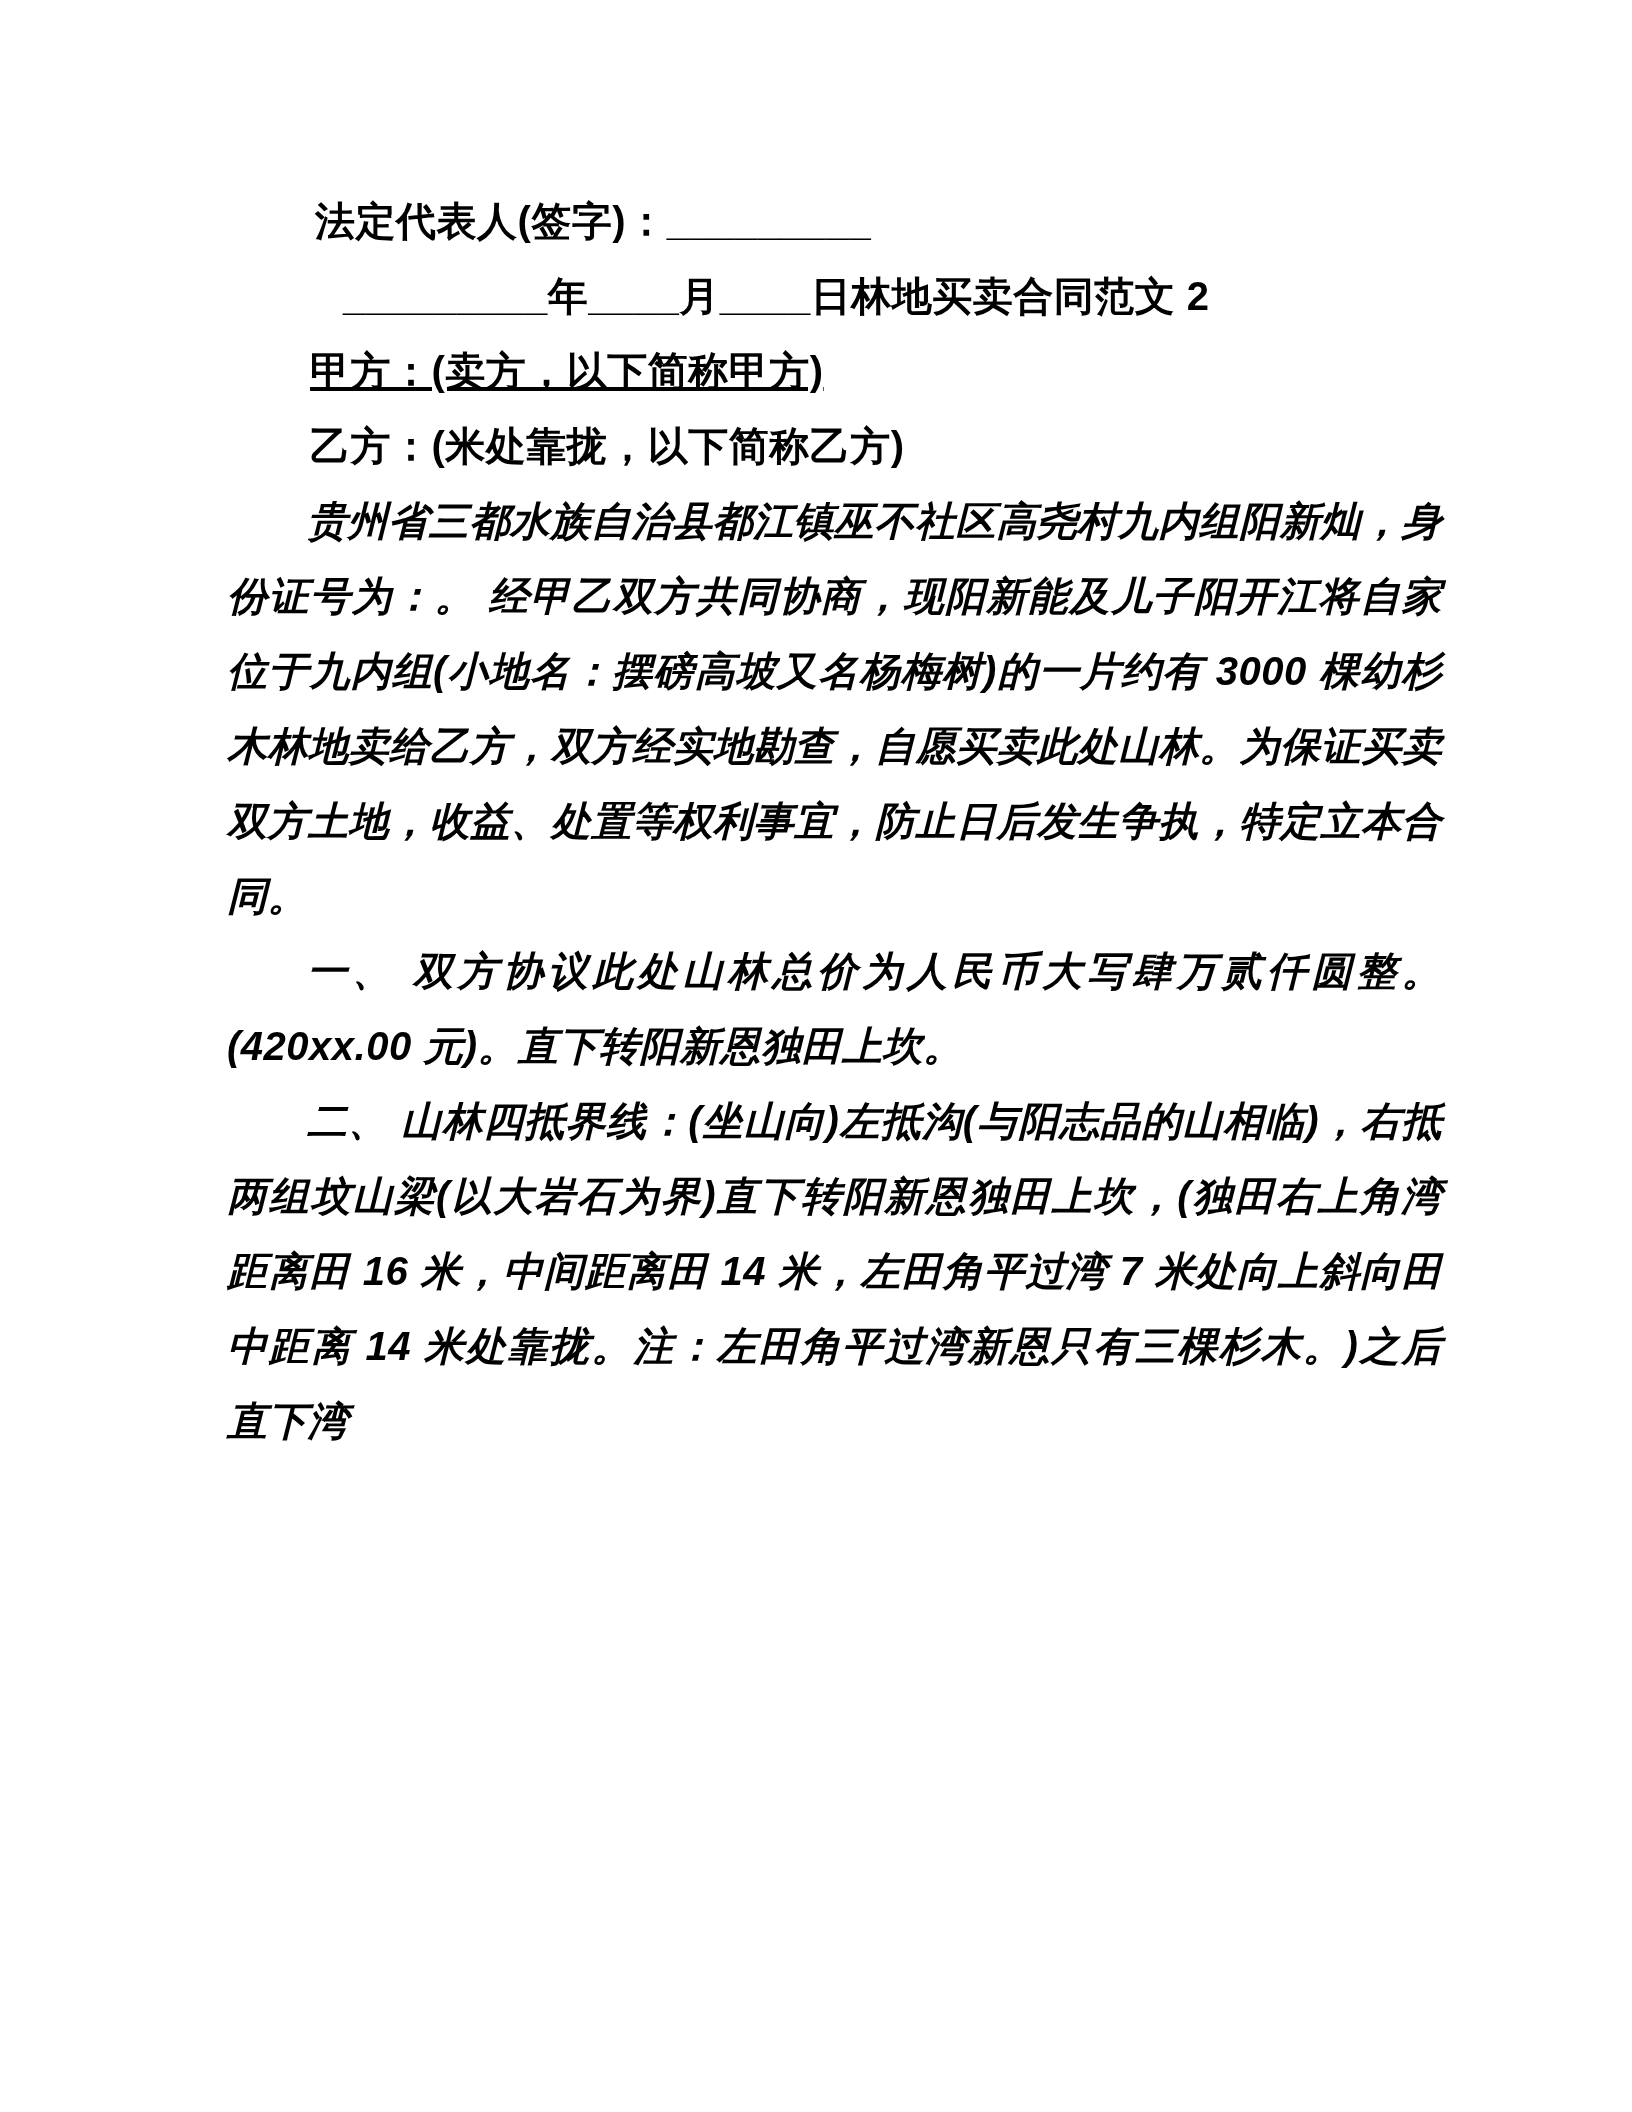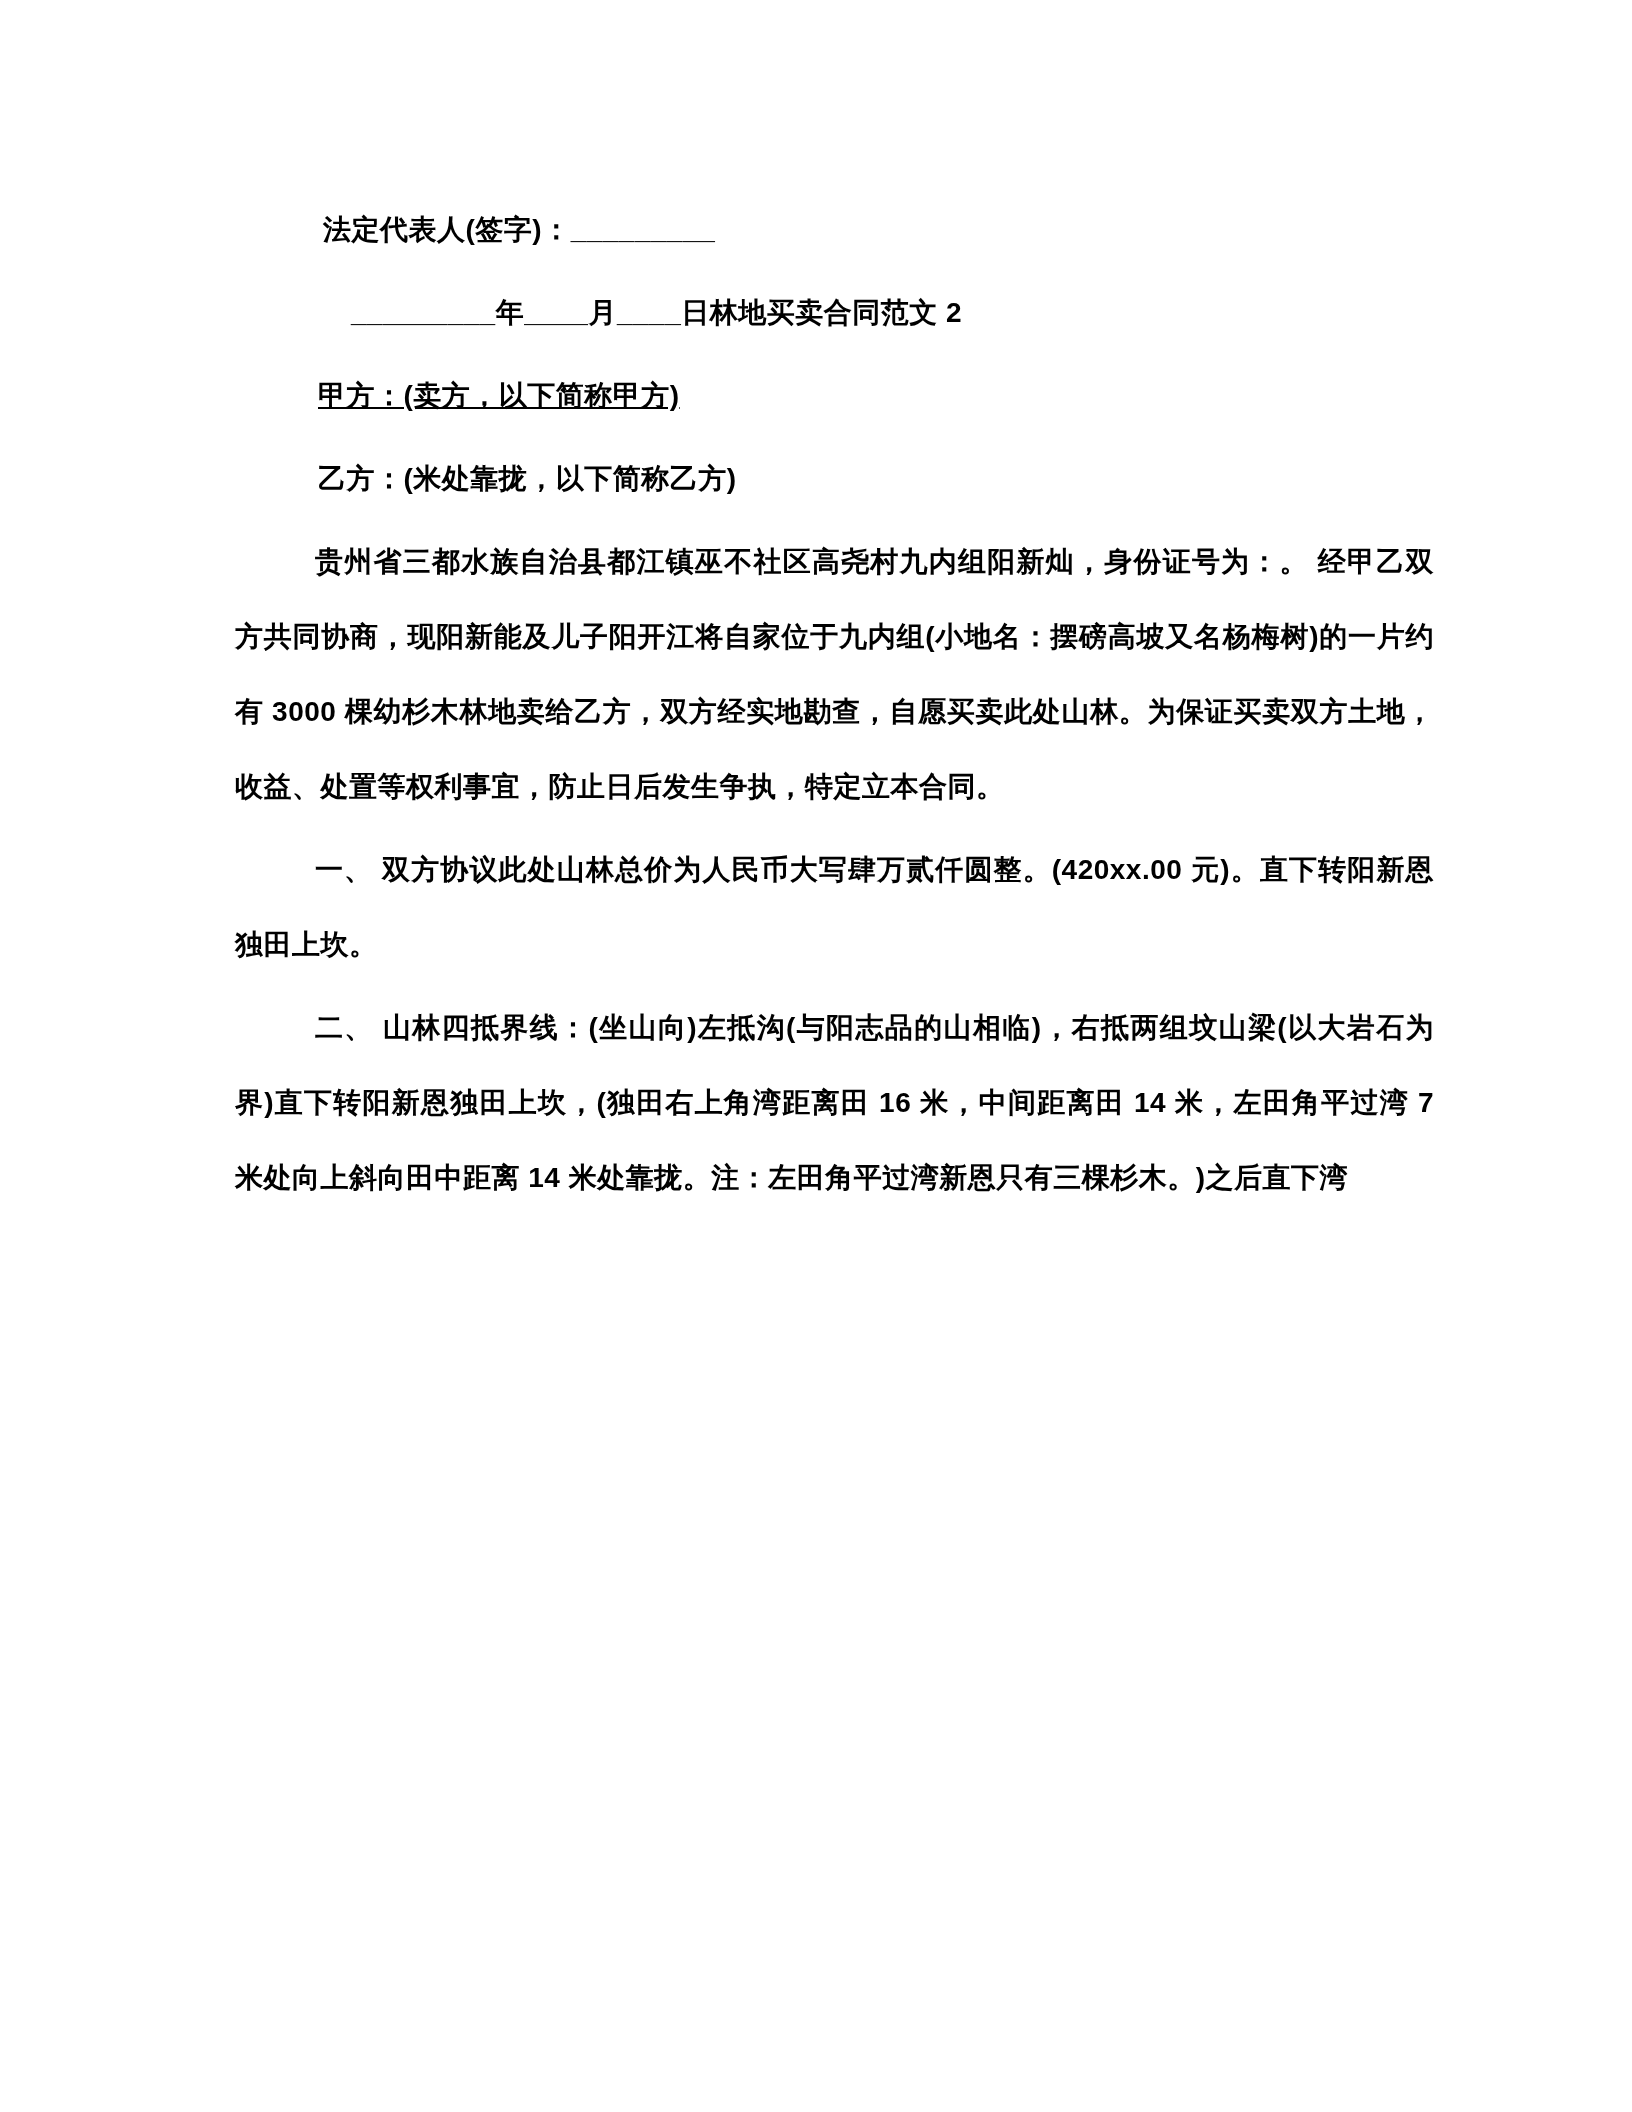--- a/index.html
+++ b/index.html
@@ -15,35 +15,36 @@
     color: #000000;
   }
   .page {
     box-sizing: border-box;
     width: 1632px;
     height: 2112px;
     padding: 184px 190px 0 227px;
     background: #ffffff;
   }
   .page p {
-    margin: 8px;
-    font-size: 28px;
+    margin: 0;
+    font-size: 40px;
     font-weight: 700;
     line-height: 75px;
     letter-spacing: 0.5px;
     white-space: normal;
   }
   .sig-line   { text-indent: 88px; margin-bottom: 36px; }
   .date-line  { text-indent: 73px; margin-bottom: 229px; }
   .title-line { text-indent: 116px; margin-bottom: 23px; }
   .party-a    { text-indent: 83px; margin-bottom: 25px; text-decoration: underline; }
   .party-b    { text-indent: 83px; margin-bottom: 35px; }
   .body-para  {
     text-indent: 80px;
     text-align: justify;
+    font-style: italic;
   }
   .para-1 { margin-bottom: 38px; }
   .para-2 { margin-bottom: 30px; }
   .para-3 { margin-bottom: 0; }
 </style>
 </head>
 <body>
 
 <div class="page">
 

